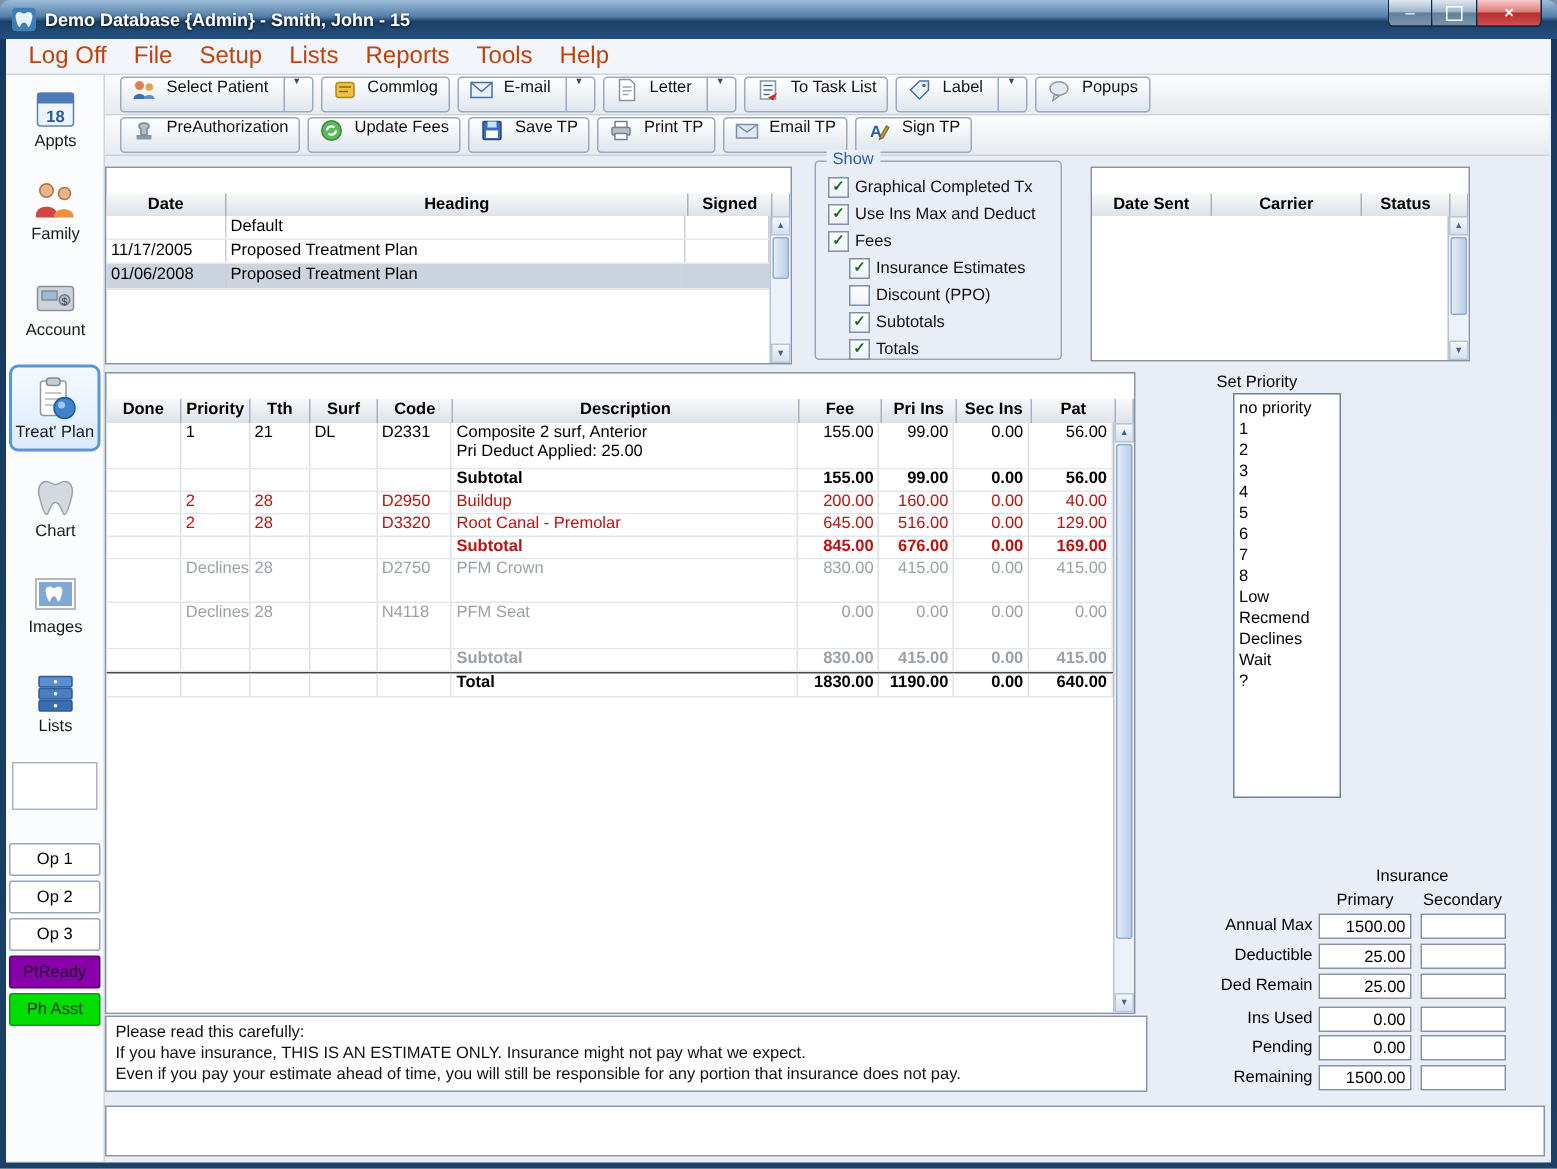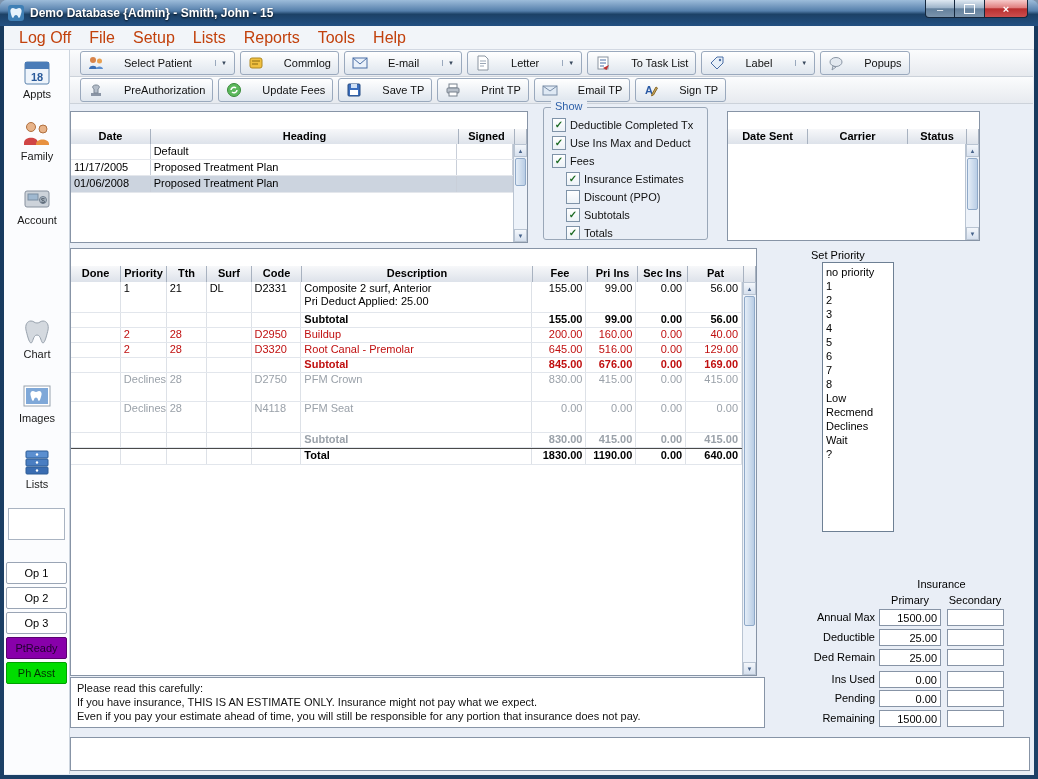--- a/index.html
+++ b/index.html
@@ -20,21 +20,21 @@
   .maxbox{width:9px;height:8px;border:1px solid #fff;display:inline-block;}
 
   .inner{width:1030px;height:749px;background:#e9eef6;overflow:hidden;}
   .menubar{height:24px;background:#f2f5f9;border-bottom:1px solid #d2d8e2;display:flex;align-items:center;padding-left:6px;box-sizing:border-box;}
   .menu-item{font-size:16px;color:#c2410c;padding:3px 9px;cursor:default;}
   .bodyrow{display:flex;height:724px;}
   .sidebar{width:66px;background:#fbfcfe;border-right:1px solid #ccd4de;position:relative;box-sizing:border-box;flex:none;}
   .rightcol{width:963px;display:flex;flex-direction:column;}
   .toolbar{height:27px;background:linear-gradient(#fbfcfd,#e7eaef);border-bottom:1px solid #ccd2da;
     display:flex;align-items:center;gap:5px;padding-left:10px;box-sizing:border-box;flex:none;}
-  .tbtn{display:inline-flex;align-items:center;gap:20px;height:22px;padding:0 7px;font-size:11px;color:#111;
+  .tbtn{display:inline-flex;gap:7px;height:22px;padding:0 7px;font-size:11px;color:#111;
     border:1px solid #9aa9bd;border-radius:3px;background:linear-gradient(#ffffff,#dfe6ee);cursor:pointer;white-space:nowrap;}
   .ticon{display:inline-flex;width:16px;height:16px;}
   .tsplit{margin-left:3px;padding-left:5px;border-left:1px solid #9aa9bd;font-size:6px;color:#3a4a5e;line-height:1;}
 
   .main{position:relative;height:670px;background:#e9eef6;flex:none;}
 
   .panel{position:absolute;border:1px solid #8794a6;background:#fff;box-sizing:border-box;overflow:hidden;}
   .panel-title{height:17px;line-height:17px;text-align:center;font-weight:bold;font-size:12px;
     background:linear-gradient(#f8fafc,#e1e7f0);border-bottom:1px solid #8794a6;margin-top:28px;}
   .ghead{position:absolute;left:0;right:0;height:15px;display:flex;
@@ -167,20 +167,32 @@
           <div class="micon">
             <svg viewBox="0 0 32 32" width="32" height="32">
                 <rect x="4" y="9" width="24" height="16" rx="2" fill="#cdd3da" stroke="#87919e"></rect>
                 <rect x="7" y="12" width="10" height="6" fill="#9fb8d0" stroke="#7a8ea2"></rect>
                 <circle cx="22" cy="18" r="3.5" fill="#aeb9c4" stroke="#6f7d8d"></circle>
                 <text x="22" y="21" text-anchor="middle" font-size="7" fill="#3c4754">$</text>
               </svg>
           </div>
           <div class="mlabel">Account</div>
         </div>
+        <div class="module selected" style="top:193px;">
+          <div class="micon">
+            <svg viewBox="0 0 32 32" width="32" height="32">
+                <rect x="6" y="4" width="17" height="23" rx="2" fill="#fff" stroke="#90989f"></rect>
+                <rect x="10" y="2" width="9" height="5" rx="2" fill="#c8cdd4" stroke="#888"></rect>
+                <path d="M9 12h11M9 16h11M9 20h7" stroke="#b0b8c0" fill="none"></path>
+                <circle cx="22" cy="22" r="7" fill="#3e82cc" stroke="#1d5a9e"></circle>
+                <circle cx="20" cy="20" r="2.4" fill="#9cc6ee"></circle>
+              </svg>
+          </div>
+          <div class="mlabel">Treat' Plan</div>
+        </div>
         <div class="module" style="top:266px;">
           <div class="micon">
             <svg viewBox="0 0 32 32" width="32" height="32">
                 <path d="M10 5c-4 0-6 4-5 9 1 4 3 13 5 13s2-8 6-8 4 8 6 8 4-9 5-13c1-5-1-9-5-9-3 0-3 2-6 2s-3-2-6-2z" fill="#d4d9df" stroke="#98a2ad"></path>
               </svg>
           </div>
           <div class="mlabel">Chart</div>
         </div>
         <div class="module" style="top:330px;">
           <div class="micon">
@@ -384,21 +396,21 @@
               <div class="sarr">▼</div>
             </div>
           </div>
 
           <div class="show-box">
             <div class="show-legend">Show</div>
             <div class="chkrow first">
               <span class="chk">
                   <span class="mark">✓</span>
                 </span>
-              <span class="chklabel">Deductible Completed Tx</span>
+              <span class="chklabel">Graphical Completed Tx</span>
             </div>
             <div class="chkrow">
               <span class="chk">
                   <span class="mark">✓</span>
                 </span>
               <span class="chklabel">Use Ins Max and Deduct</span>
             </div>
             <div class="chkrow">
               <span class="chk">
                   <span class="mark">✓</span>

